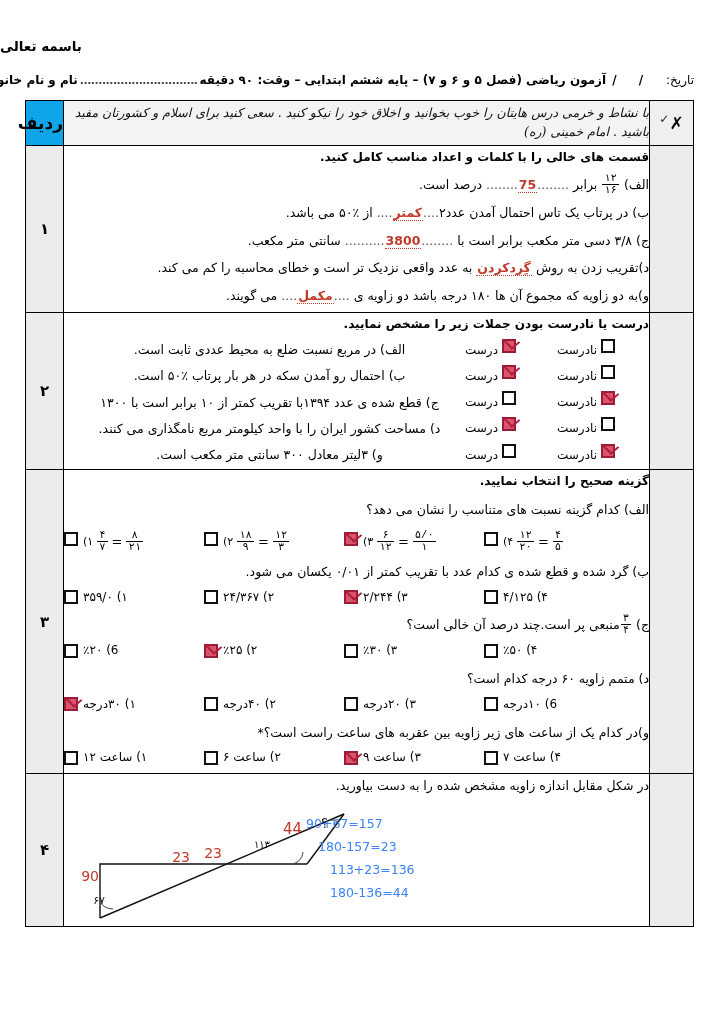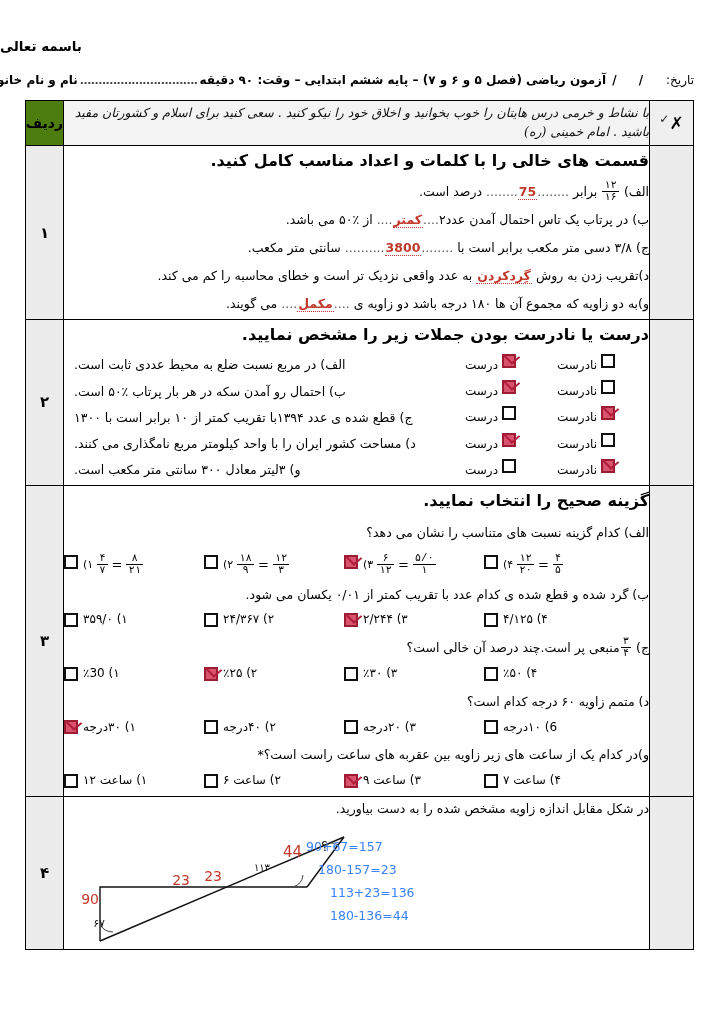--- a/index.html
+++ b/index.html
@@ -75,22 +75,22 @@
     height: 26px;
     background: #efefef;
     font-size: 16px;
     font-weight: bold;
     text-align: center;
     line-height: 1;
   }
   th.hdr-mark .xm { font-size: 17px; }
   th.hdr-mark .ck { font-size: 12px; vertical-align: super; color:#222; }
   th.hdr-row {
-    background: #4d7c0f;
-    font-size: 14px;
+    background: #0ea5e9;
+    font-size: 17px;
     font-weight: bold;
     text-align: center;
   }
   td.quote {
     background: #f3f3f3;
     height: 44px;
     font-size: 12.5px;
     font-family: "DejaVu Serif", "Liberation Serif", serif;
     font-style: italic;
     padding: 3px 8px;
@@ -106,21 +106,21 @@
   }
   td.qbody {
     padding: 5px 12px 7px 12px;
     text-align: right;
     font-size: 12px;
     line-height: 1.9;
     background: #ffffff;
   }
   .qhead {
     font-weight: bold;
-    font-size: 16px;
+    font-size: 12px;
     margin-bottom: 2px;
     display: block;
   }
 
   
   .fline { display: block; margin: 4px 0; font-size: 12.5px; }
   .ans {
     color: #c0392b;
     font-family: "DejaVu Sans", "Liberation Sans", sans-serif;
     font-weight: bold;
@@ -143,21 +143,21 @@
   .frac .den { display: block; padding: 0 2px; }
 
   
   .tfrow {
     display: flex;
     flex-direction: row-reverse;
     align-items: center;
     margin: 2.5px 0;
     font-size: 12.5px;
   }
-  .tfrow .stmt { flex: 1 1 auto; text-align: left; padding-left: 10px; }
+  .tfrow .stmt { flex: 1 1 auto; text-align: center; padding-left: 10px; }
   .tf-opt {
     display: inline-flex;
     flex-direction: row-reverse;
     align-items: flex-start;
     gap: 4px;
     width: 92px;
     justify-content: flex-start;
     font-size: 12px;
   }
   .box {
@@ -462,21 +462,21 @@
           <span class="mcq-q">
             <span>ج)</span>
             <span class="frac">
               <span class="num">۳</span>
               <span class="den">۴</span>
             </span><span>منبعی پر است.چند درصد آن خالی است؟</span>
           </span>
           <div class="mcq-row" id="q3c-row">
               <span class="mcq-opt">
                 <span class="box"></span>
-                <span class="lbl">۱) ٪30</span>
+                <span class="lbl">6) ٪۲۰</span>
               </span>
               <span class="mcq-opt">
                 <span class="box checked"></span>
                 <span class="lbl">۲) ٪۲۵</span>
               </span>
               <span class="mcq-opt">
                 <span class="box"></span>
                 <span class="lbl">۳) ٪۳۰</span>
               </span>
               <span class="mcq-opt">

